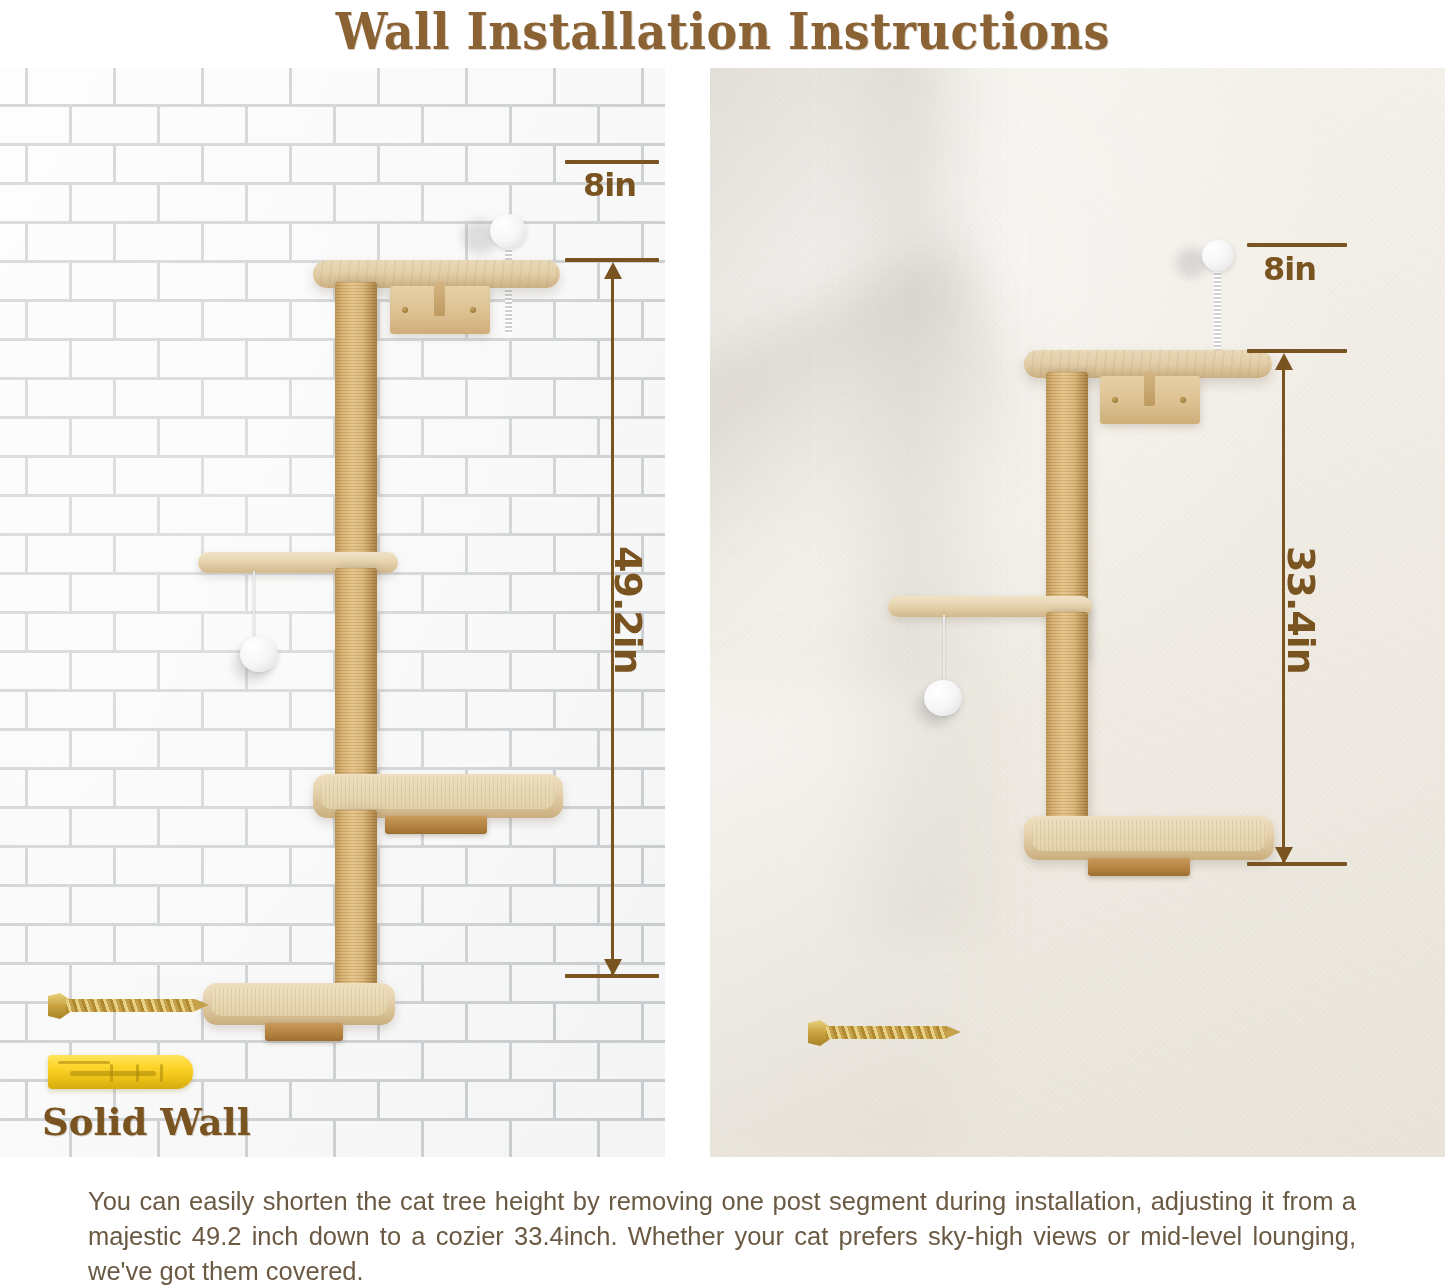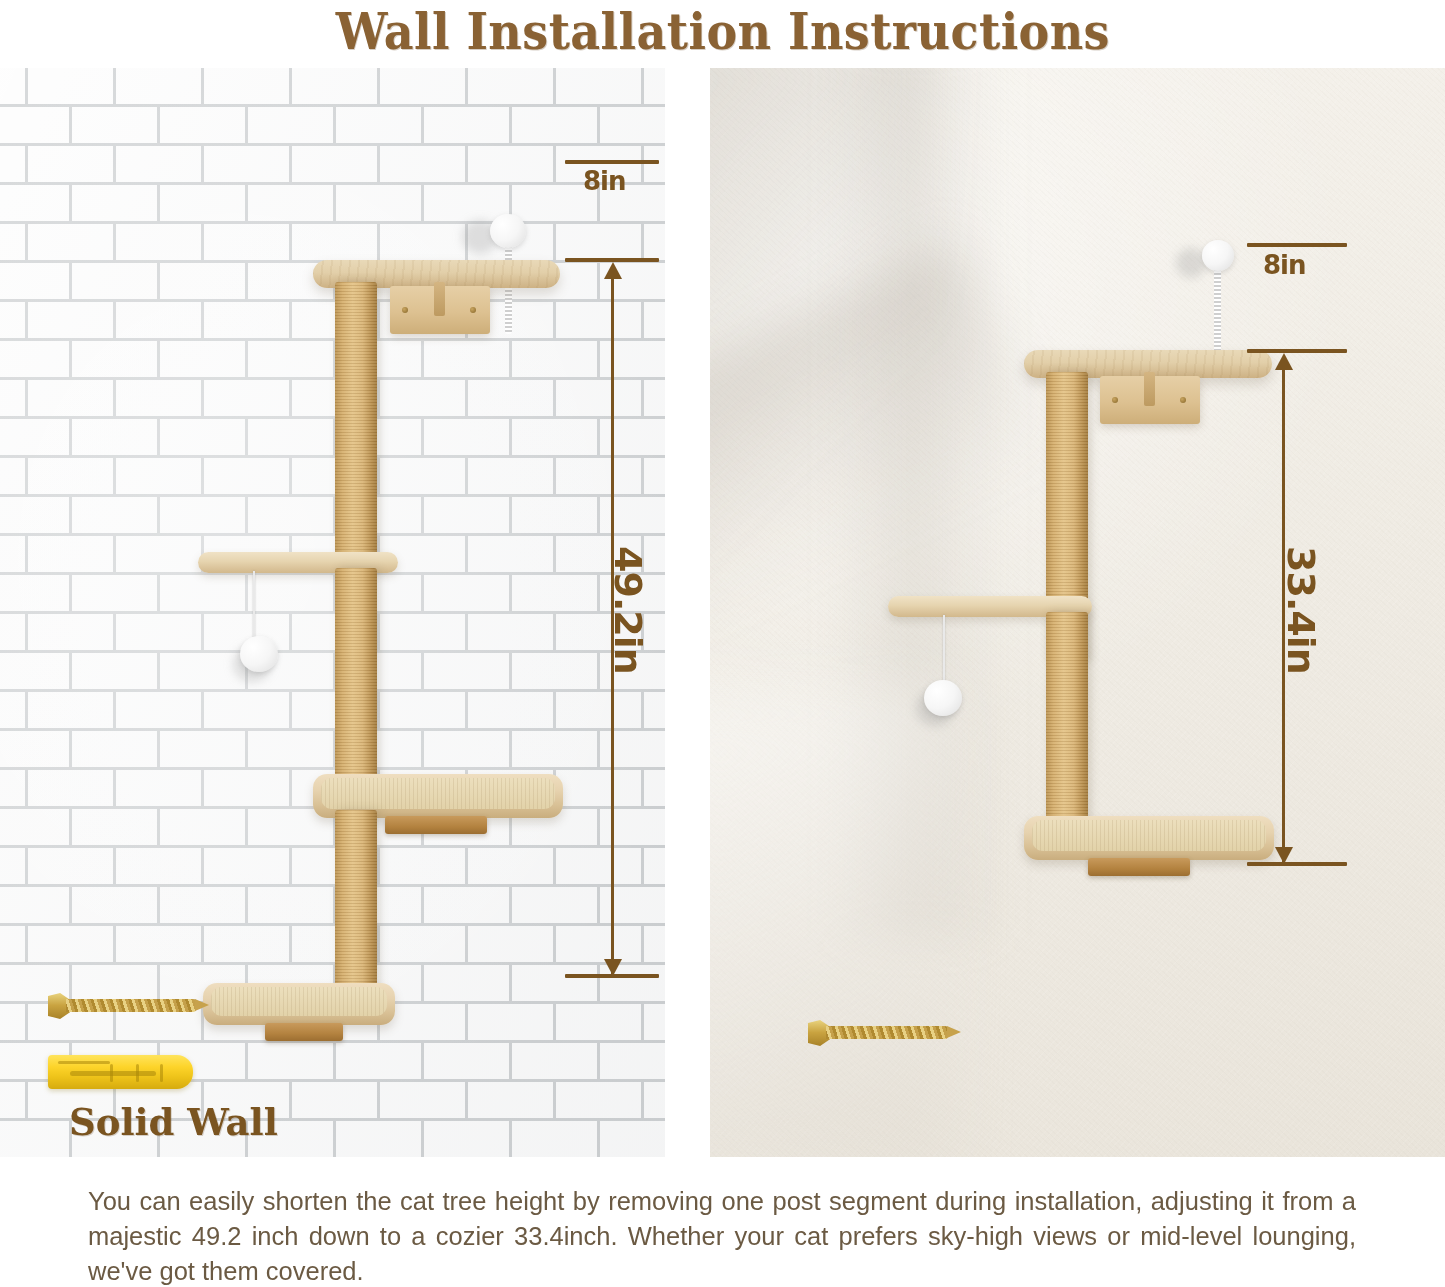--- a/index.html
+++ b/index.html
@@ -253,21 +253,21 @@
     border-left: 9px solid transparent;
     border-right: 9px solid transparent;
   }
   .arrow-up { border-bottom: 17px solid #7a5420; }
   .arrow-down { border-top: 17px solid #7a5420; }
 
   .dim-label-h {
     position: absolute;
     font-family: "DejaVu Sans", sans-serif;
     font-weight: bold;
-    font-size: 26px;
+    font-size: 32px;
     color: #7a5420;
     letter-spacing: -1px;
     white-space: nowrap;
   }
   .dim-label-v {
     position: absolute;
     font-family: "DejaVu Sans", sans-serif;
     font-weight: bold;
     font-size: 38px;
     color: #7a5420;
@@ -330,21 +330,20 @@
 
   .wall-caption {
     position: absolute;
     font-family: "DejaVu Serif", serif;
     font-weight: bold;
     font-size: 37px;
     color: #7a5420;
     white-space: nowrap;
     letter-spacing: 0px;
     text-shadow: 1px 1px 0 rgba(90,60,25,0.22);
-    margin-left: 27px;
   }
 
   
   .footer {
     position: absolute;
     left: 0; top: 1168px;
     width: 1181px;
     height: 119px;
     background: #ffffff;
   }

